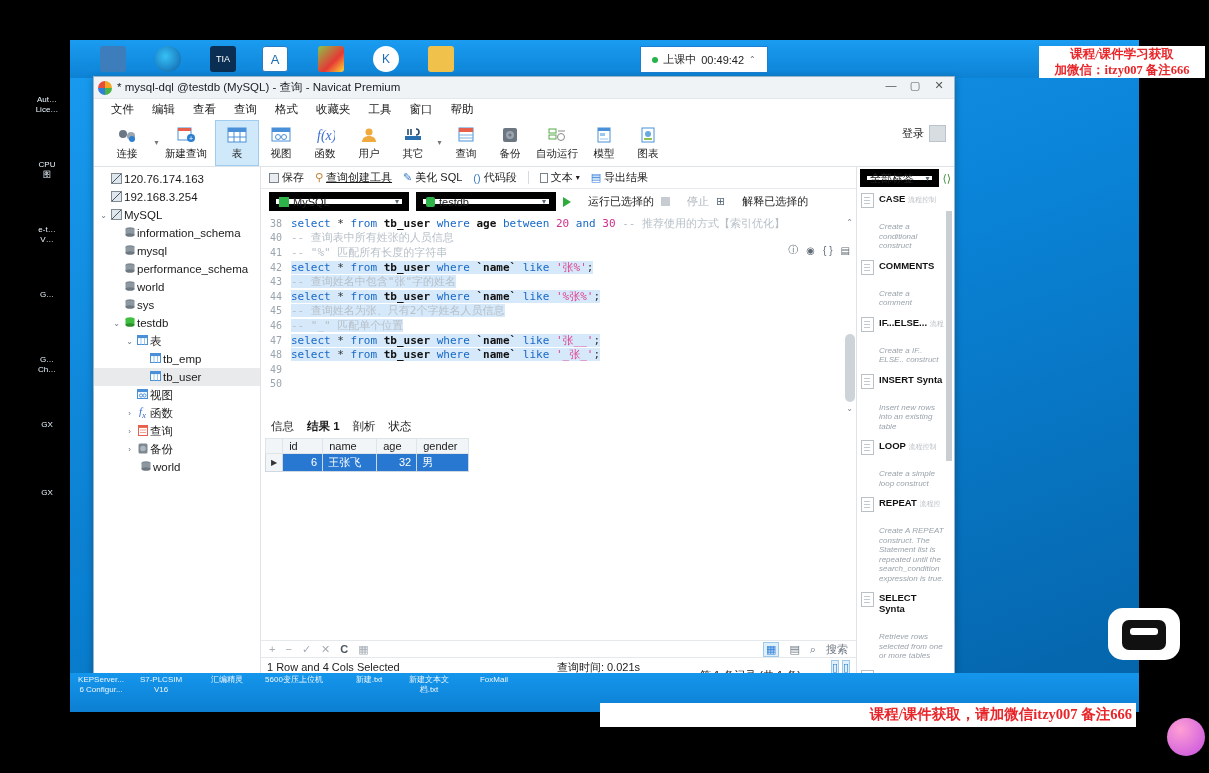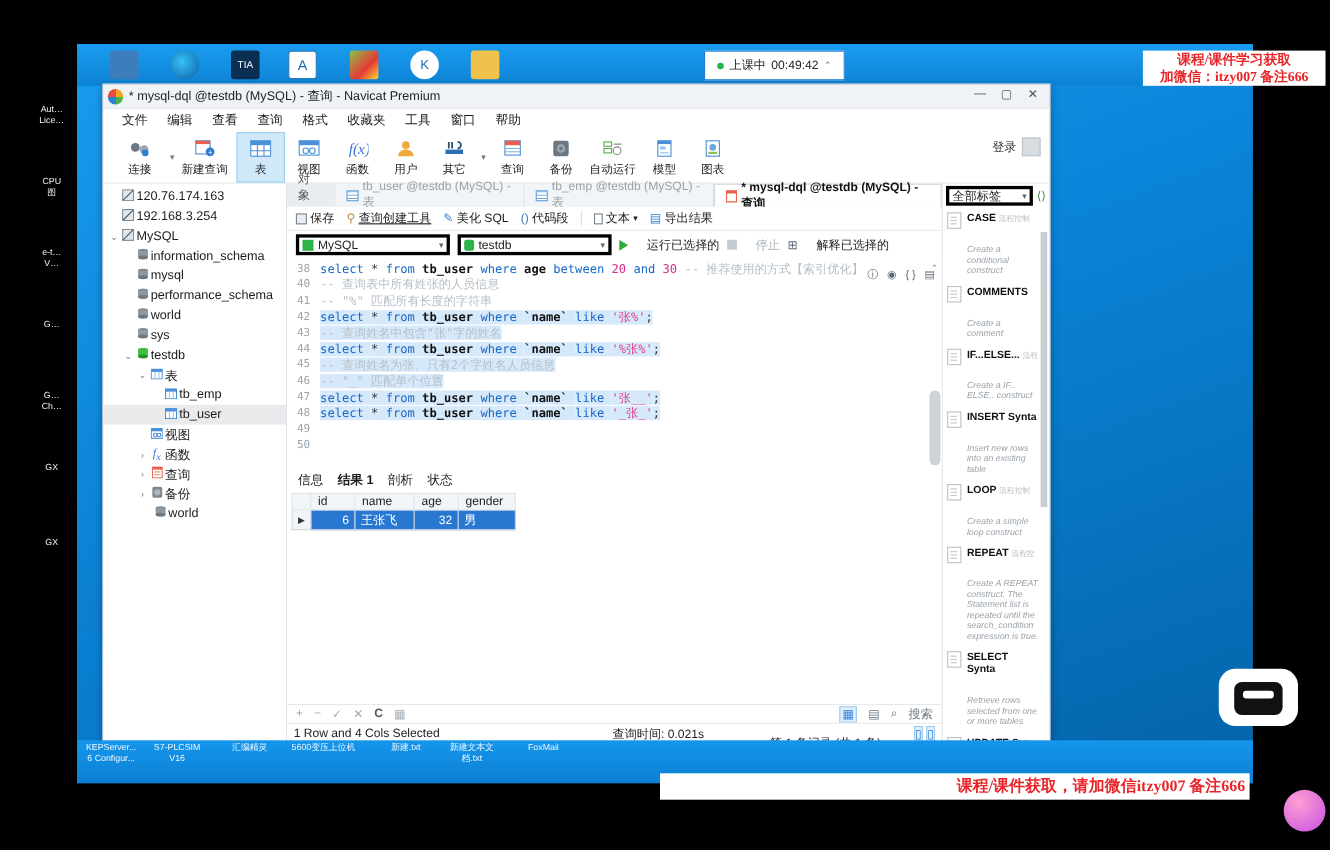--- a/index.html
+++ b/index.html
@@ -80,21 +80,21 @@
   .mini-grid { width:11px; height:10px; background:#fff; border:1px solid #5a9bd5;
                background-image:linear-gradient(#5a9bd5 1px,transparent 1px); background-size:100% 3px; }
 
   
   #qtools { height:22px; display:flex; align-items:center; gap:11px; padding:0 8px;
             font-size:11px; color:#1b1b1b; border-bottom:1px solid #e8ebee; background:#fff; }
   #qtools .it { display:flex; align-items:center; gap:3px; }
   .vsep { width:1px; height:13px; background:#d7dbdf; }
 
   #qbar2 { height:25px; display:flex; align-items:center; gap:7px; padding:2px 8px; background:#fff; }
-  .combo { height:19px; border:3px solid #000000; background:#fff; display:flex; align-items:center;
+  .combo { height:19px; border:7px solid #000000; background:#fff; display:flex; align-items:center;
            gap:4px; padding:0 3px; font-size:11px; position:relative; }
   .combo .cv { flex:1; }
   .combo .cdn { font-size:8px; color:#5d6974; }
   .run-it { display:flex; align-items:center; gap:17px; font-size:11px; }
   .tri { width:0;height:0;border-left:8px solid #2eab3a;border-top:5px solid transparent;border-bottom:5px solid transparent; }
 
   
   #editor-wrap { flex:1; position:relative; background:#fff; overflow:hidden; }
   #editor { position:absolute; inset:0 15px 0 0; padding-top:2px;
             font-family:"DejaVu Sans Mono","Liberation Mono",monospace; font-size:11px; }
@@ -511,35 +511,20 @@
                   <rect x="0.5" y="2" width="9" height="6" fill="#8d98a1"></rect>
                   <ellipse cx="5" cy="8" rx="4.5" ry="1.8" fill="#6d7880"></ellipse>
                 </svg></span>
               <span>world</span>
             </div>
           </div>
       </div>
 
       <div id="center">
 
-        <div id="tabstrip">
-          <div class="objtab">对象</div>
-          <div class="dtab">
-            <span class="mini-grid"></span>
-            <span>tb_user @testdb (MySQL) - 表</span>
-          </div>
-          <div class="dtab">
-            <span class="mini-grid"></span>
-            <span>tb_emp @testdb (MySQL) - 表</span>
-          </div>
-          <div class="dtab active">
-            <span style="width:10px;height:11px;background:#fff;border:1px solid #e8604c;border-top:3px solid #e8604c;"></span>
-            <span>* mysql-dql @testdb (MySQL) - 查询</span>
-          </div>
-        </div>
 
         <div id="qtools">
           <div class="it">
             <span style="display:inline-block;width:10px;height:10px;border:1px solid #7a848d;background:#e9edf1;"></span>
             <span>保存</span>
           </div>
           <div class="it">
             <span style="color:#c1883d;">⚲</span>
             <span style="text-decoration:underline;">查询创建工具</span>
           </div>

